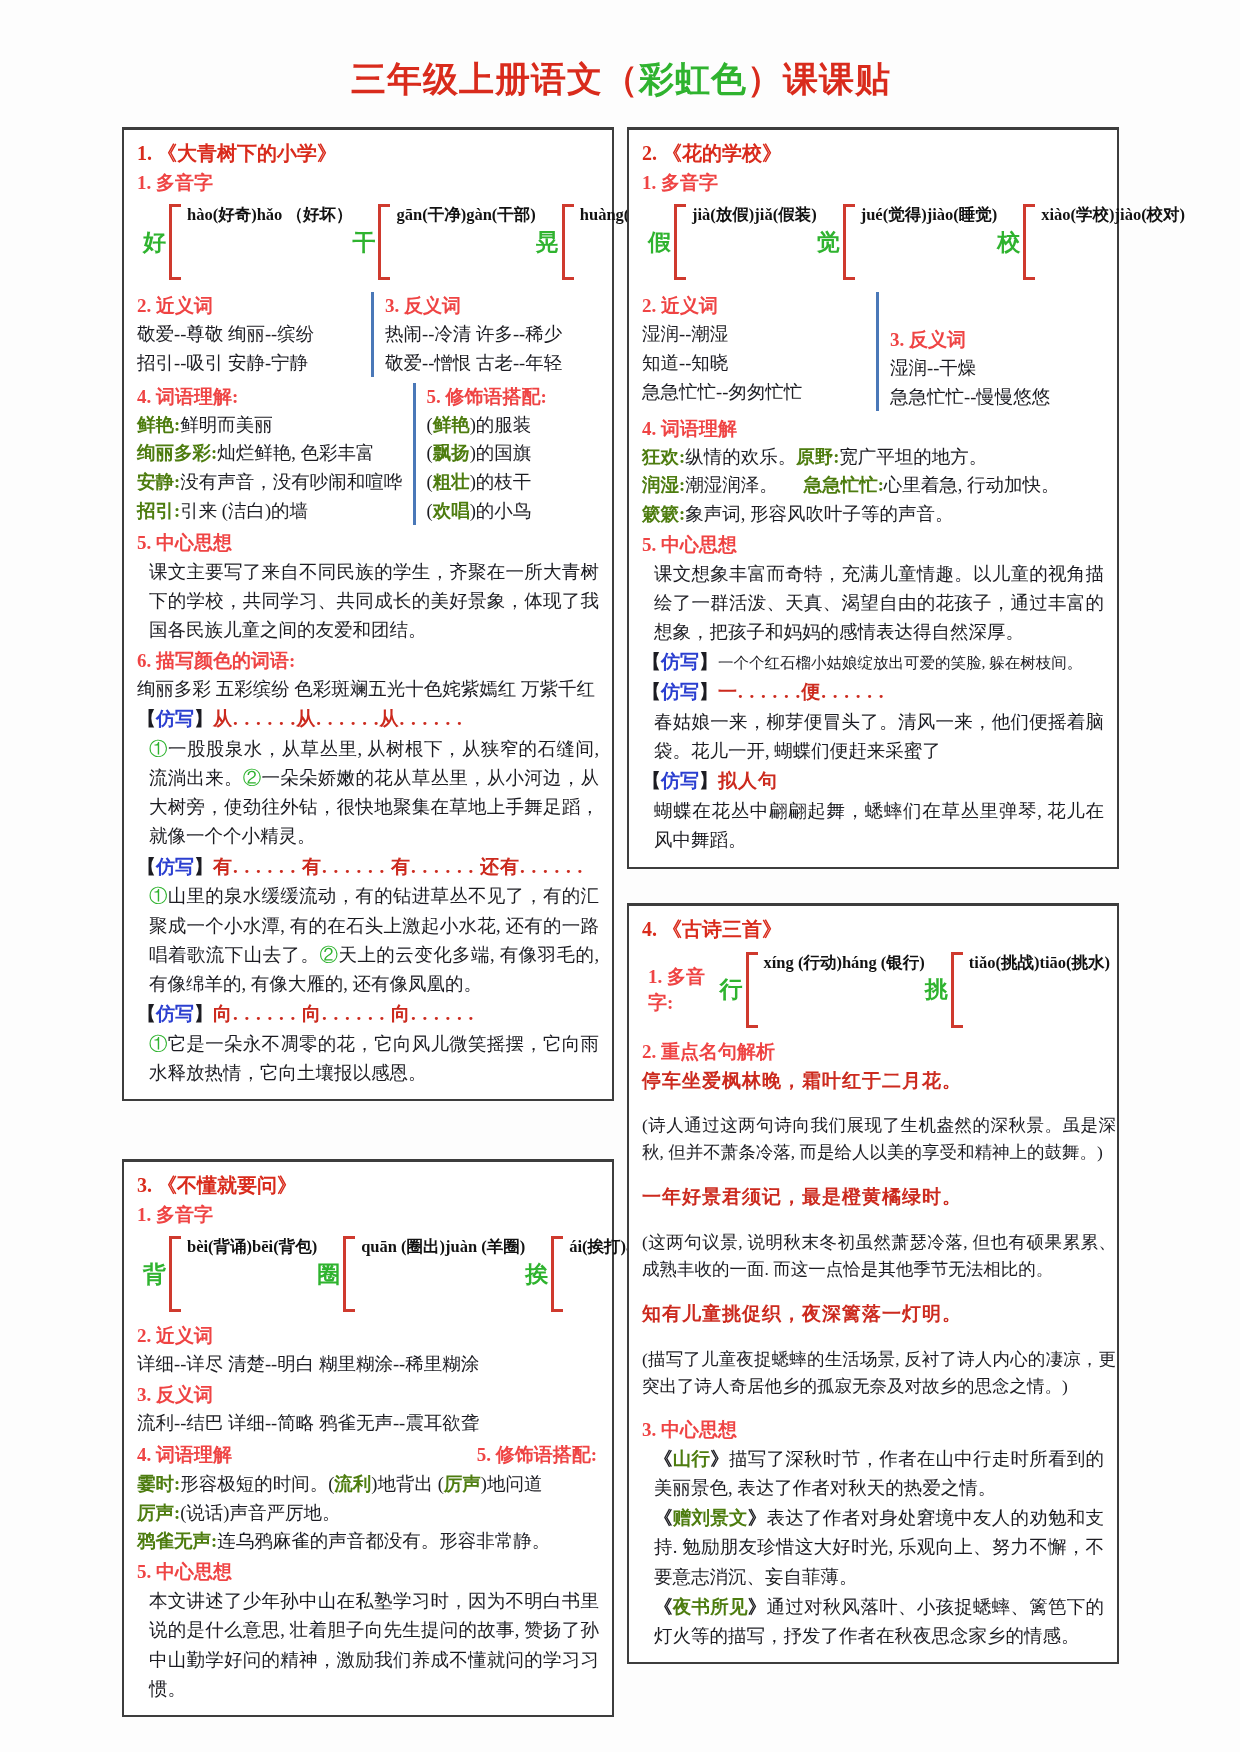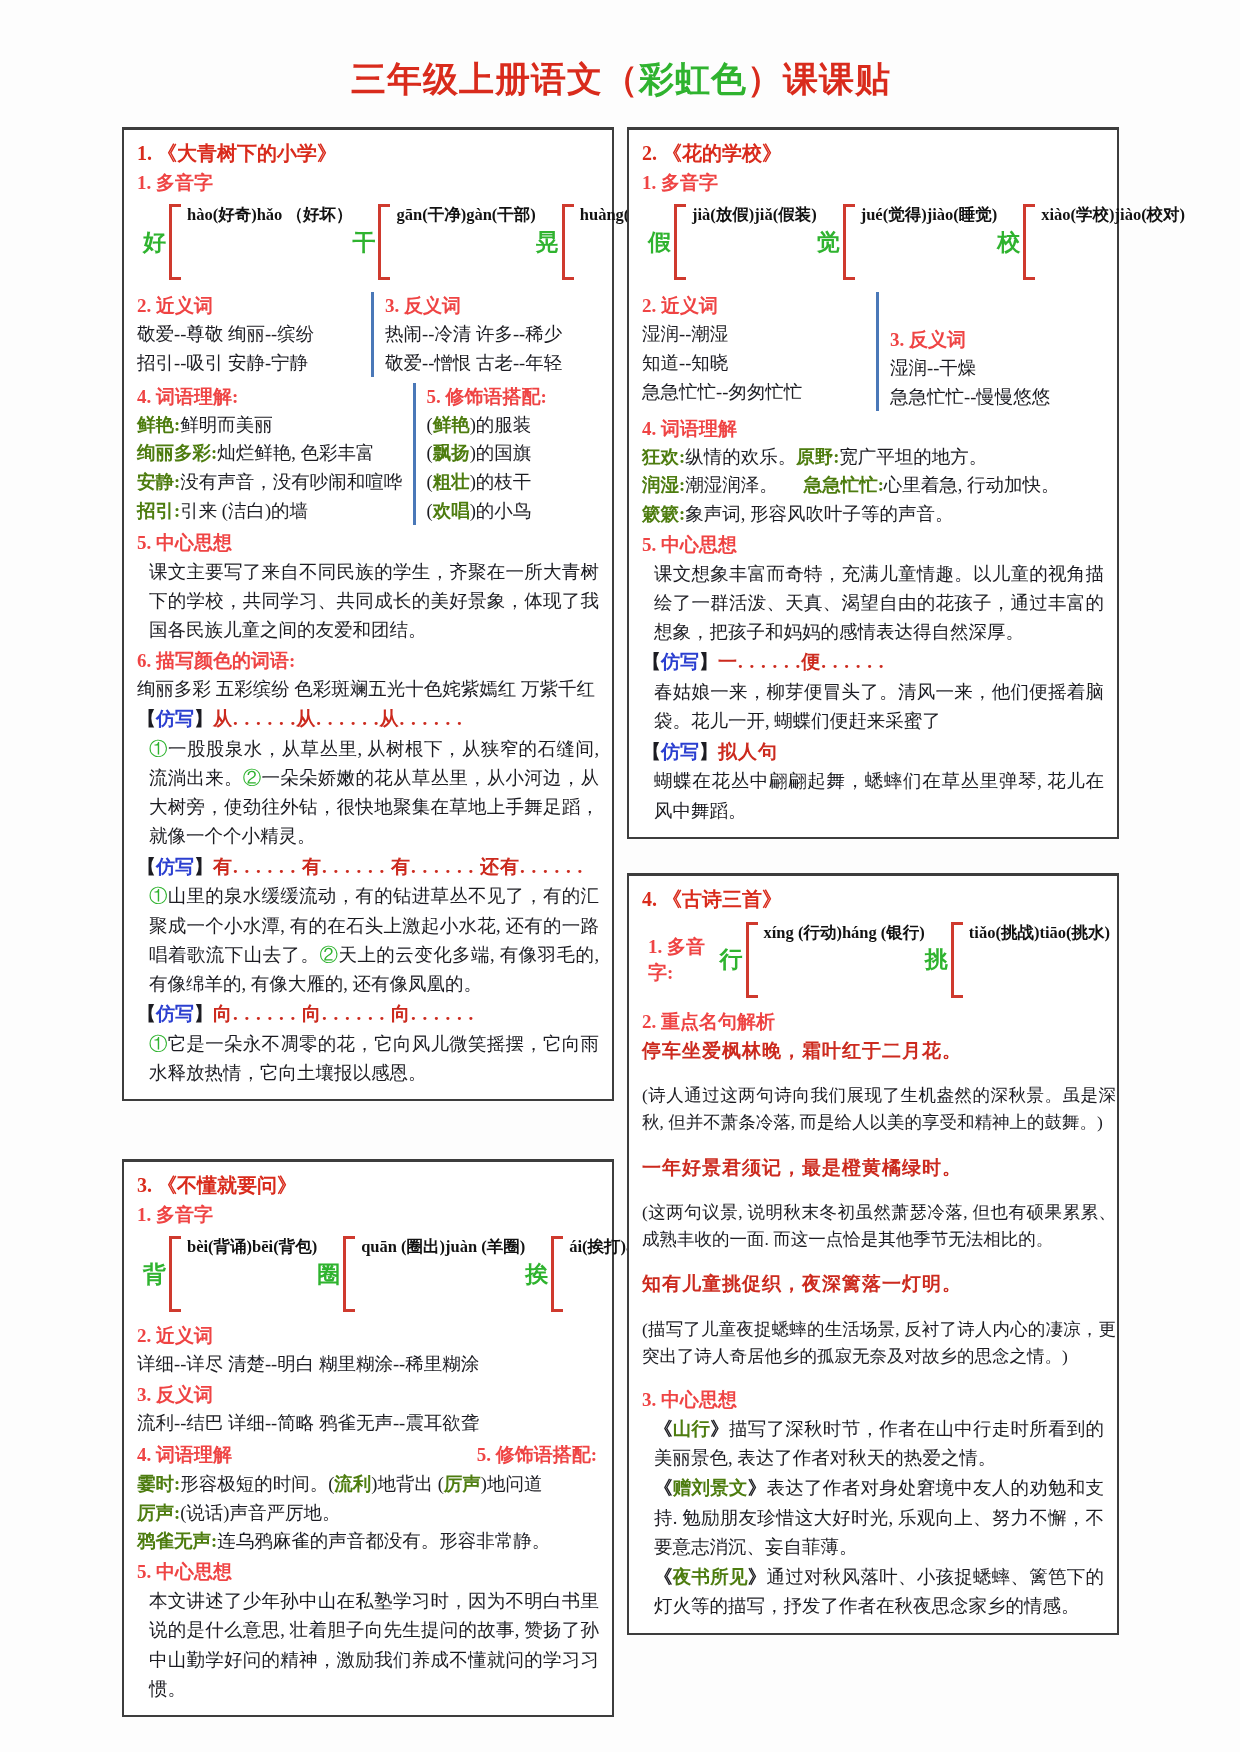--- a/index.html
+++ b/index.html
@@ -238,20 +238,21 @@
         </div>
 
         <div class="h">4. 词语理解</div>
         <div class="line"><span class="red-b">狂欢:</span><span>纵情的欢乐。</span><span class="red-b">原野:</span><span>宽广平坦的地方。</span></div>
         <div class="line"><span class="red-b">润湿:</span><span>潮湿润泽。</span><span class="red-b gap-l">急急忙忙:</span><span>心里着急, 行动加快。</span></div>
         <div class="line"><span class="red-b">簌簌:</span><span>象声词, 形容风吹叶子等的声音。</span></div>
 
         <div class="h">5. 中心思想</div>
         <div class="para">课文想象丰富而奇特，充满儿童情趣。以儿童的视角描绘了一群活泼、天真、渴望自由的花孩子，通过丰富的想象，把孩子和妈妈的感情表达得自然深厚。</div>
 
+        <div class="line"><span class="fx-label"><span class="blk-b">【</span><span class="blk-b" style="color:#2b3fd0">仿写</span><span class="blk-b">】</span></span><span class="small">一个个红石榴小姑娘绽放出可爱的笑脸, 躲在树枝间。</span></div>
 
         <div class="line"><span class="fx-label"><span class="blk-b">【</span><span class="blk-b" style="color:#2b3fd0">仿写</span><span class="blk-b">】</span></span><span class="fx-pattern">一. . . . . .便. . . . . .</span></div>
         <div class="para">春姑娘一来，柳芽便冒头了。清风一来，他们便摇着脑袋。花儿一开, 蝴蝶们便赶来采蜜了</div>
 
         <div class="line"><span class="fx-label"><span class="blk-b">【</span><span class="blk-b" style="color:#2b3fd0">仿写</span><span class="blk-b">】</span></span><span class="fx-pattern">拟人句</span></div>
         <div class="para">蝴蝶在花丛中翩翩起舞，蟋蟀们在草丛里弹琴, 花儿在风中舞蹈。</div>
       </div>
 
       <div class="box mt-box4">
         <div class="box-title">4. 《古诗三首》</div>

